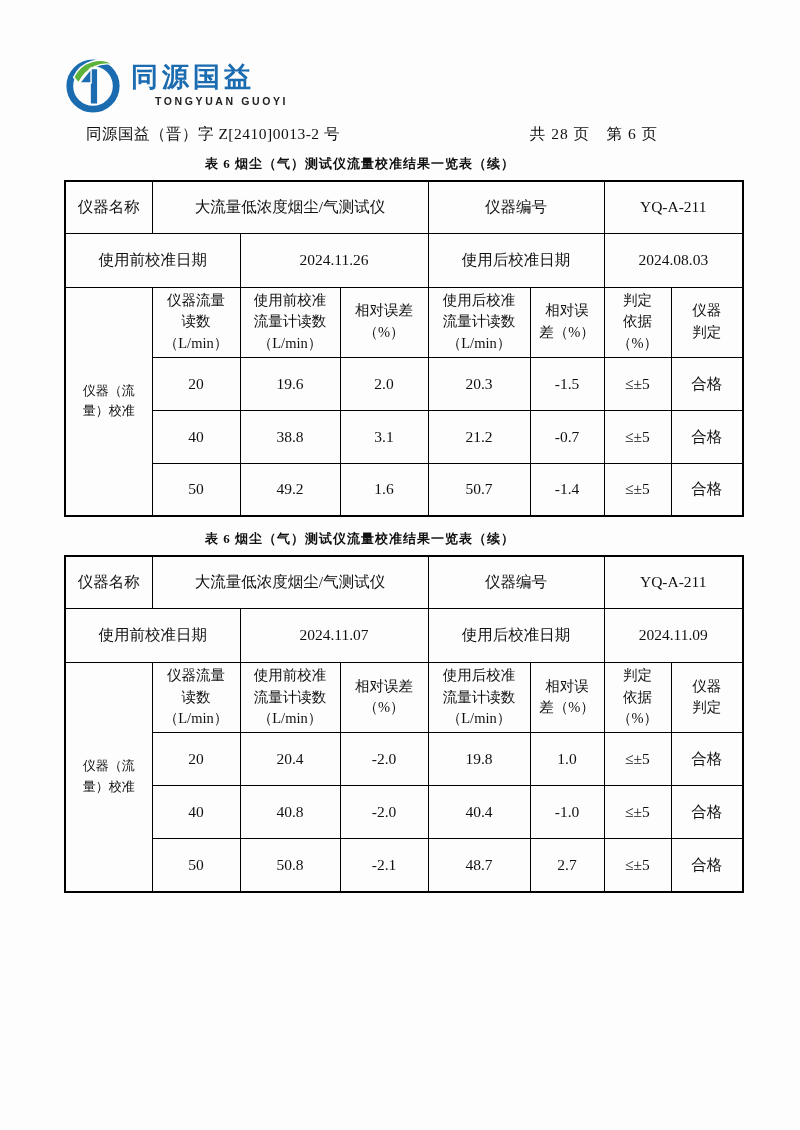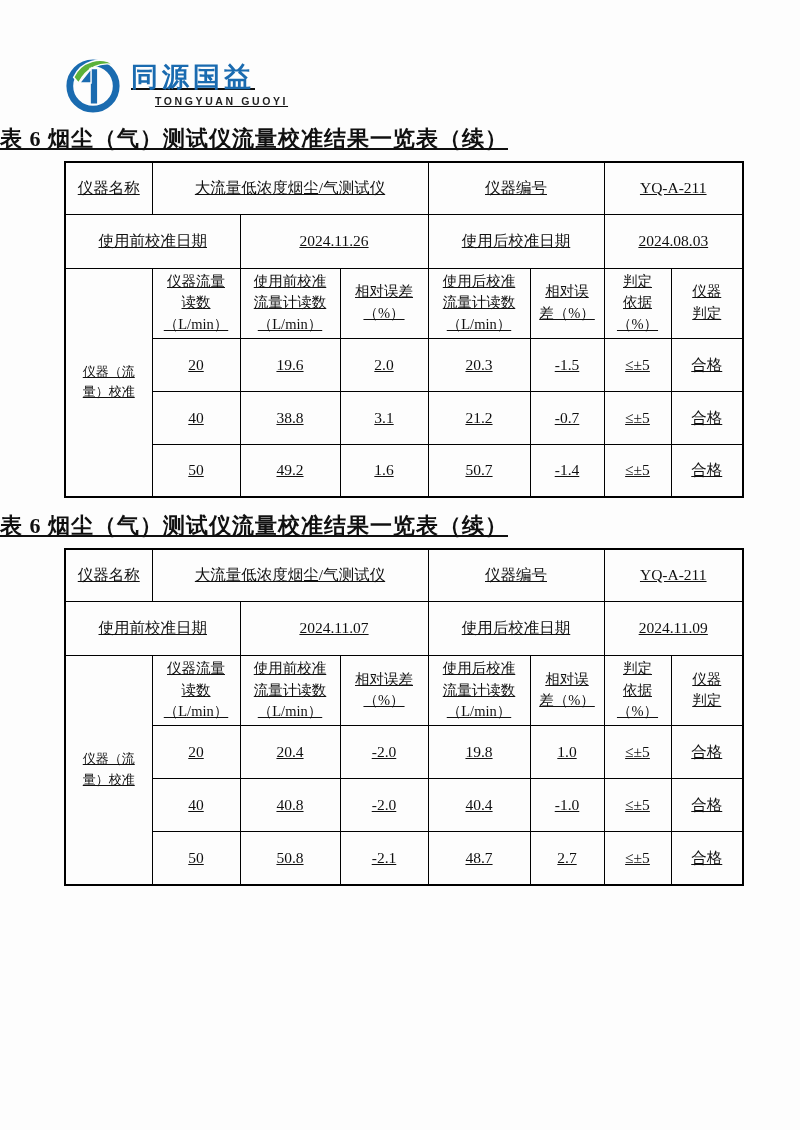--- a/index.html
+++ b/index.html
@@ -3,21 +3,21 @@
 <meta charset="utf-8">
 <style>
   * { box-sizing: border-box; margin: 0; padding: 0; }
   html, body {
     width: 800px; height: 1130px;
     background: #fdfdfd;
     font-family: "Liberation Serif", "DejaVu Serif", serif;
     color: #101010;
     overflow: hidden;
   }
-  .page { position: relative; width: 720px; height: 1130px; text-decoration: underline; }
+  .page { position: relative; width: 720px; height: 1130px; }
 
   
   .header {
     display: flex; align-items: flex-start;
     padding: 56px 62px 0 64px;
   }
   .logo { display: flex; align-items: center; gap: 9px; }
   .logo-mark { width: 58px; height: 58px; flex: 0 0 auto; }
   .logo-text { display: flex; flex-direction: column; }
   .logo-cn {
@@ -43,22 +43,22 @@
   .doc-line {
     display: flex; justify-content: space-between; align-items: baseline;
     padding: 10px 62px 0 86px;
     font-size: 15.5px;
   }
   .doc-no { letter-spacing: 0.5px; }
   .page-info { letter-spacing: 1px; }
 
   
   .tbl-title {
-    text-align: left;
-    font-size: 22px; font-weight: bold;
+    text-align: center;
+    font-size: 13px; font-weight: bold;
     letter-spacing: 1px;
     margin-top: 10px; margin-bottom: 7px;
   }
   .tbl-title.second { margin-top: 13px; }
 
   
   table.cal {
     border-collapse: collapse; table-layout: fixed;
     width: 678px; margin-left: 64px;
     border: 2px solid #000;
@@ -92,20 +92,24 @@
         <path d="M27 13 L35 13 L35 50 L27 50 Z" fill="#1a6bb0" stroke="#fdfdfd" stroke-width="1.5"></path>
         <path d="M28 13 L16 28 L28 28 Z" fill="#1a6bb0" stroke="#fdfdfd" stroke-width="1.5"></path>
       </svg>
       <div class="logo-text">
         <span class="logo-cn">同源国益</span>
         <span class="logo-en">TONGYUAN GUOYI</span>
       </div>
     </div>
   </div>
 
+  <div class="doc-line">
+    <span class="doc-no">同源国益（晋）字 Z[2410]0013-2 号</span>
+    <span class="page-info">共 28 页　第 6 页</span>
+  </div>
 
   <div class="tbl-title">表 6 烟尘（气）测试仪流量校准结果一览表（续）</div>
 
   <table class="cal">
     <colgroup>
       <col style="width:87px">
         <col style="width:88px">
         <col style="width:100px">
         <col style="width:88px">
       <col style="width:102px">

